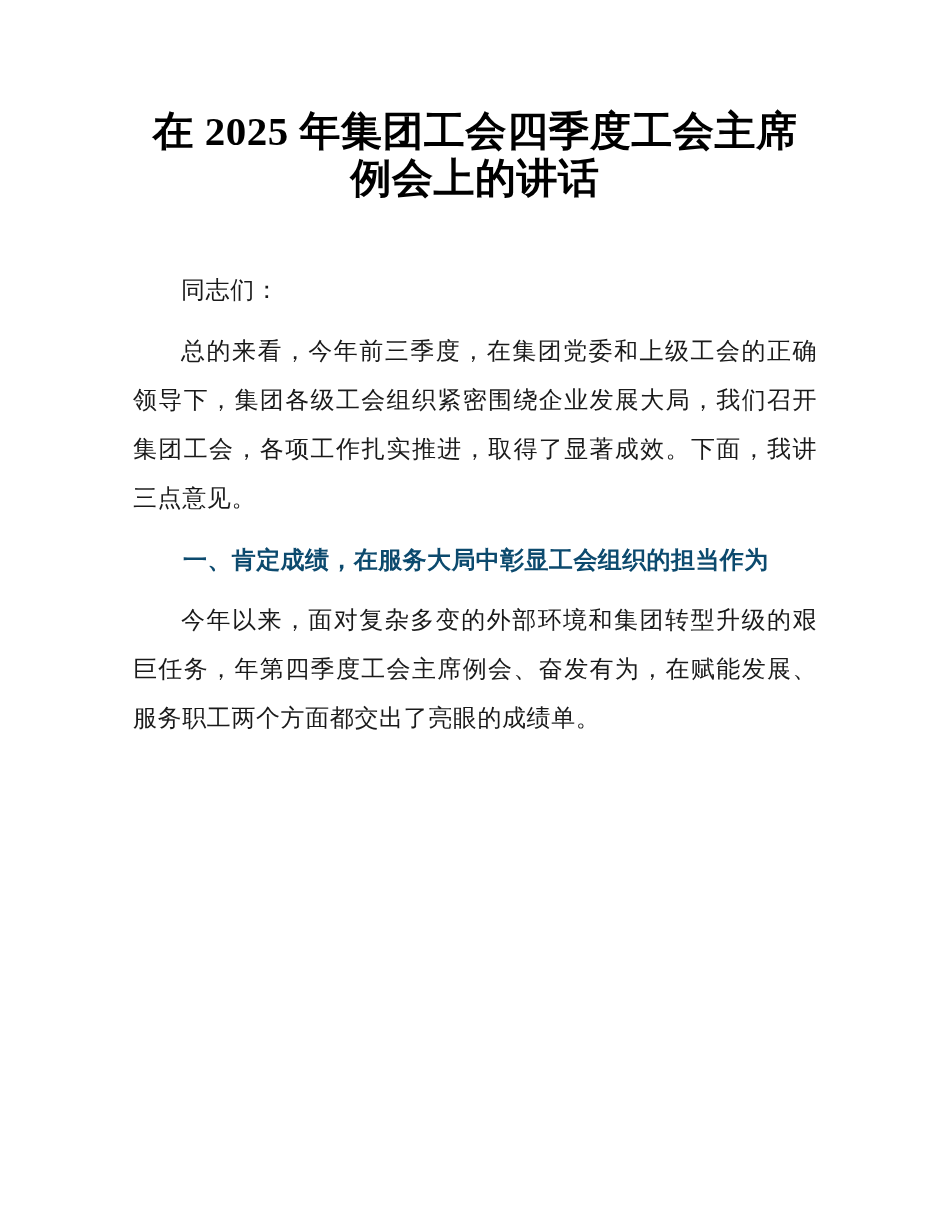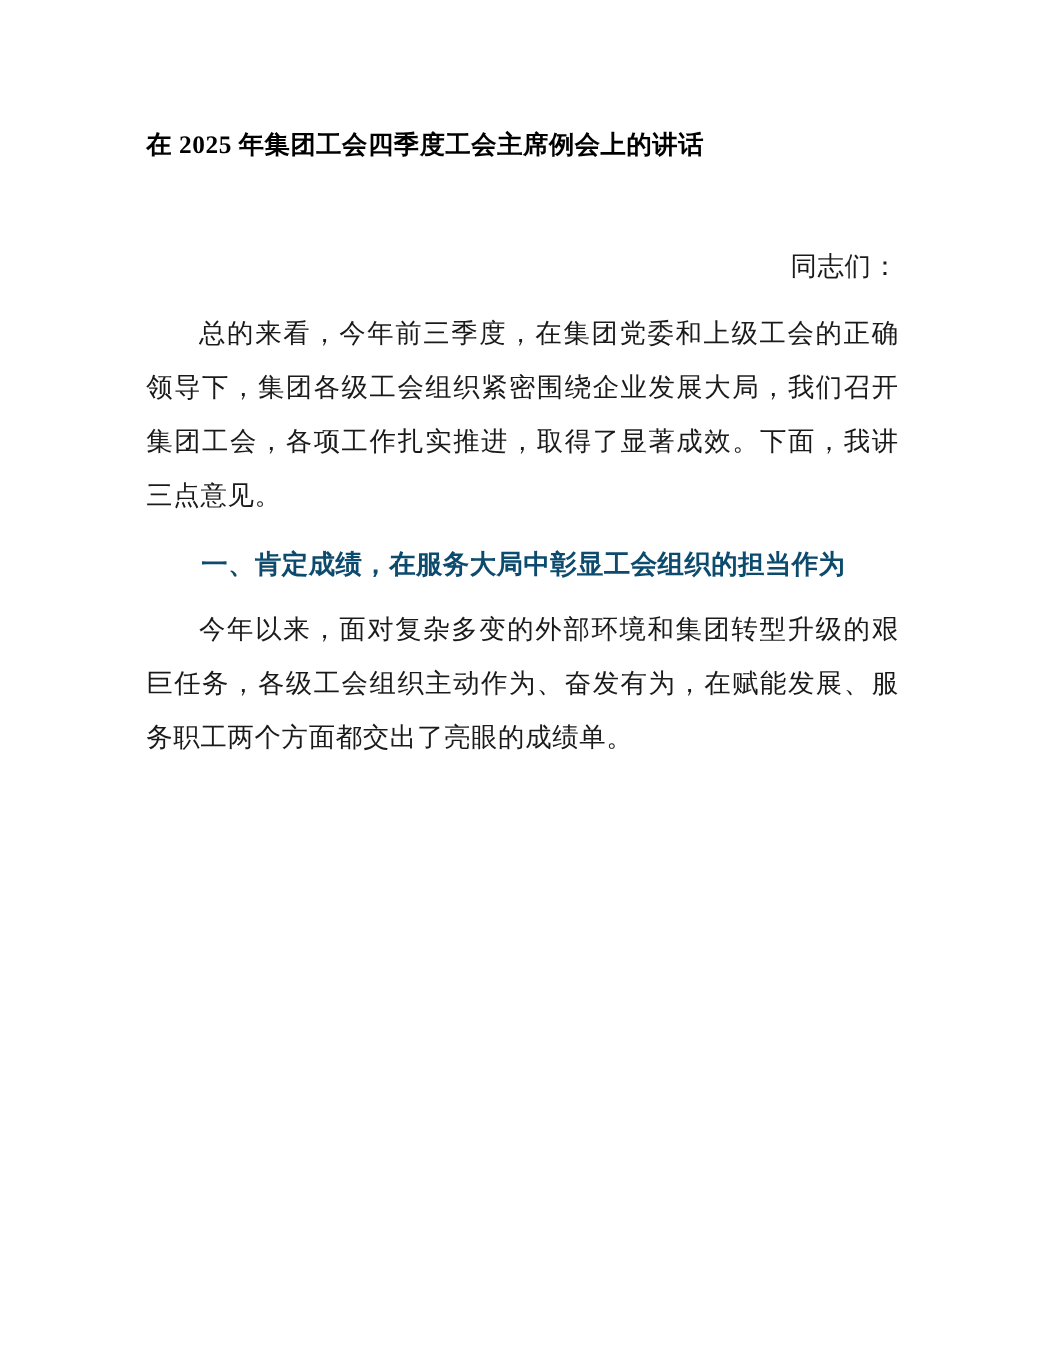--- a/index.html
+++ b/index.html
@@ -26,38 +26,37 @@
     top: 0;
     width: 684px;
   }
 
   
   .doc-title {
     margin: 0;
     padding-top: 108px;
     font-family: "Liberation Serif", "DejaVu Serif", serif;
     font-weight: bold;
-    font-size: 23px;
+    font-size: 41px;
     line-height: 47px;
-    text-align: left;
+    text-align: center;
     letter-spacing: 0.5px;
     color: #000000;
   }
 
   
   .salutation {
     margin: 0;
     padding-top: 63px;
     font-family: "Liberation Sans", "DejaVu Sans", sans-serif;
     font-size: 24px;
     line-height: 49px;
     text-indent: 48px;
     letter-spacing: 0.6px;
     color: #1a1a1a;
-    text-align: right;
   }
 
   
   .para {
     margin: 0;
     font-family: "Liberation Sans", "DejaVu Sans", sans-serif;
     font-size: 24px;
     line-height: 49px;
     text-indent: 48px;
     text-align: justify;
@@ -91,16 +90,16 @@
 
     <h1 class="doc-title">在 2025 年集团工会四季度工会主席例会上的讲话</h1>
 
     <p class="salutation">同志们：</p>
 
 
     <p class="para para-gap-2">总的来看，今年前三季度，在集团党委和上级工会的正确领导下，集团各级工会组织紧密围绕企业发展大局，我们召开集团工会，各项工作扎实推进，取得了显著成效。下面，我讲三点意见。</p>
 
     <h2 class="section-heading">一、肯定成绩，在服务大局中彰显工会组织的担当作为</h2>
 
-    <p class="para para-gap-3">今年以来，面对复杂多变的外部环境和集团转型升级的艰巨任务，各级工会组织主动作为、奋发有为，在赋能发展、服务职工两个方面都交出了亮眼的成绩单。</p>
+    <p class="para para-gap-3">今年以来，面对复杂多变的外部环境和集团转型升级的艰巨任务，年第四季度工会主席例会、奋发有为，在赋能发展、服务职工两个方面都交出了亮眼的成绩单。</p>
 
   </div>
 </div>
 
 </body></html>

